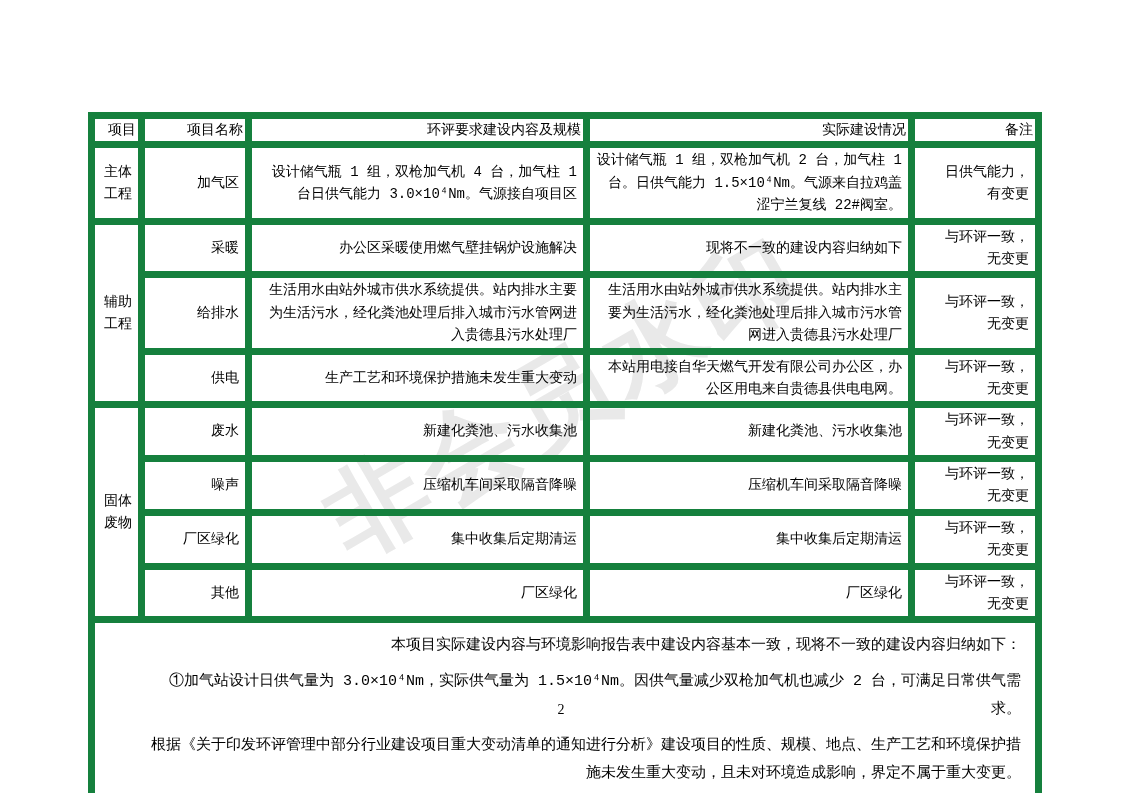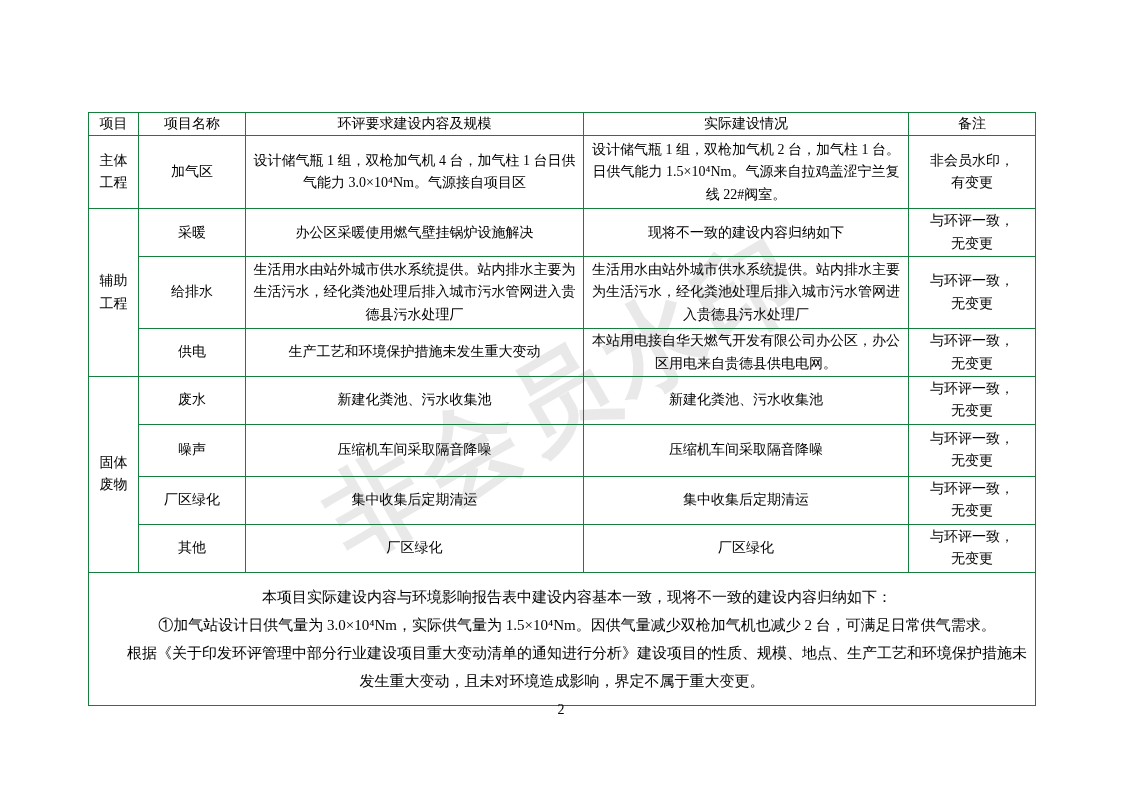--- a/index.html
+++ b/index.html
@@ -36,43 +36,44 @@
     left: 88px;
     top: 112px;
     width: 947px;
     border-collapse: collapse;
     table-layout: fixed;
     z-index: 1;
     font-size: 14px;
     line-height: 1.6;
   }
   table.cmp td {
-    border: 1px solid #15803d;
-    text-align: center;
+    border: 7px solid #15803d;
+    text-align: right;
     vertical-align: middle;
     padding: 1px 6px;
     background: transparent;
     word-break: break-all;
+    font-family: Liberation Mono, monospace;
   }
   table.cmp tr.hdr td {
     height: 20px;
     padding: 0 2px;
   }
   td.grp {
     padding: 1px 8px;
     width: 50px;
   }
   td.remark { padding: 1px 4px; }
   td.footer-cell {
     text-align: left;
     vertical-align: top;
     padding: 6px 12px;
   }
   td.footer-cell p {
-    margin: 0;
+    margin: 8px;
     text-indent: 2em;
     font-size: 15px;
     line-height: 28px;
   }
   .pagenum {
     position: absolute;
     left: 0;
     right: 0;
     top: 702px;
     text-align: center;
@@ -104,21 +105,21 @@
       <td>实际建设情况</td>
       <td>备注</td>
     </tr>
 
     <tr style="height:73px">
       <td class="grp" rowspan="1">主体工程</td>
       <td>加气区</td>
       <td>设计储气瓶 1 组，双枪加气机 4 台，加气柱 1 台日供气能力 3.0×10⁴Nm。气源接自项目区</td>
       <td>设计储气瓶 1 组，双枪加气机 2 台，加气柱 1 台。日供气能力 1.5×10⁴Nm。气源来自拉鸡盖涩宁兰复线 22#阀室。</td>
       <td class="remark">
-        <div>非会员水印，</div>
+        <div>日供气能力，</div>
         <div>有变更</div>
       </td>
     </tr>
 
     <tr style="height:43px">
       <td class="grp" rowspan="3">辅助工程</td>
       <td>采暖</td>
       <td>办公区采暖使用燃气壁挂锅炉设施解决</td>
       <td>现将不一致的建设内容归纳如下</td>
       <td class="remark">

